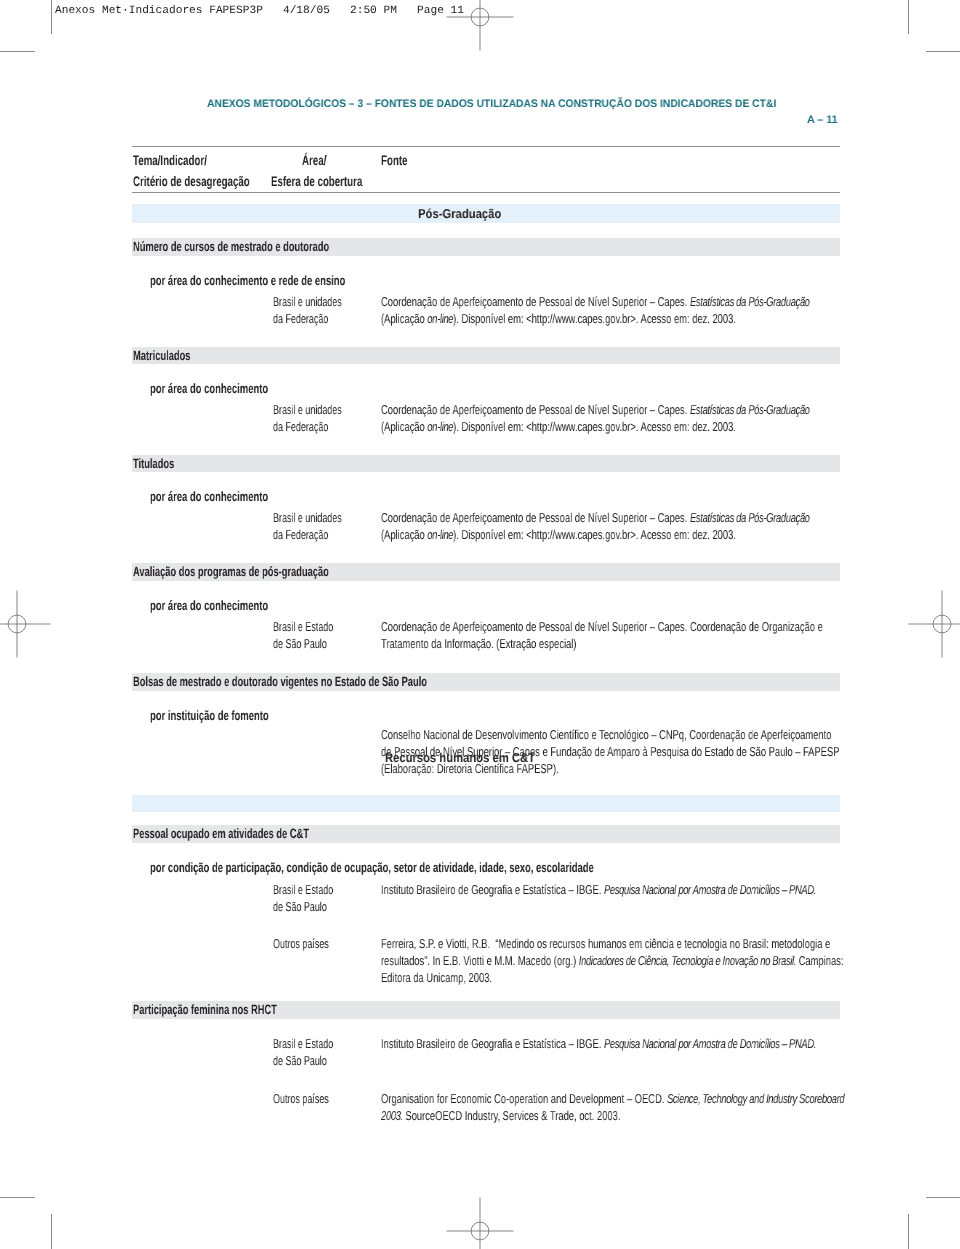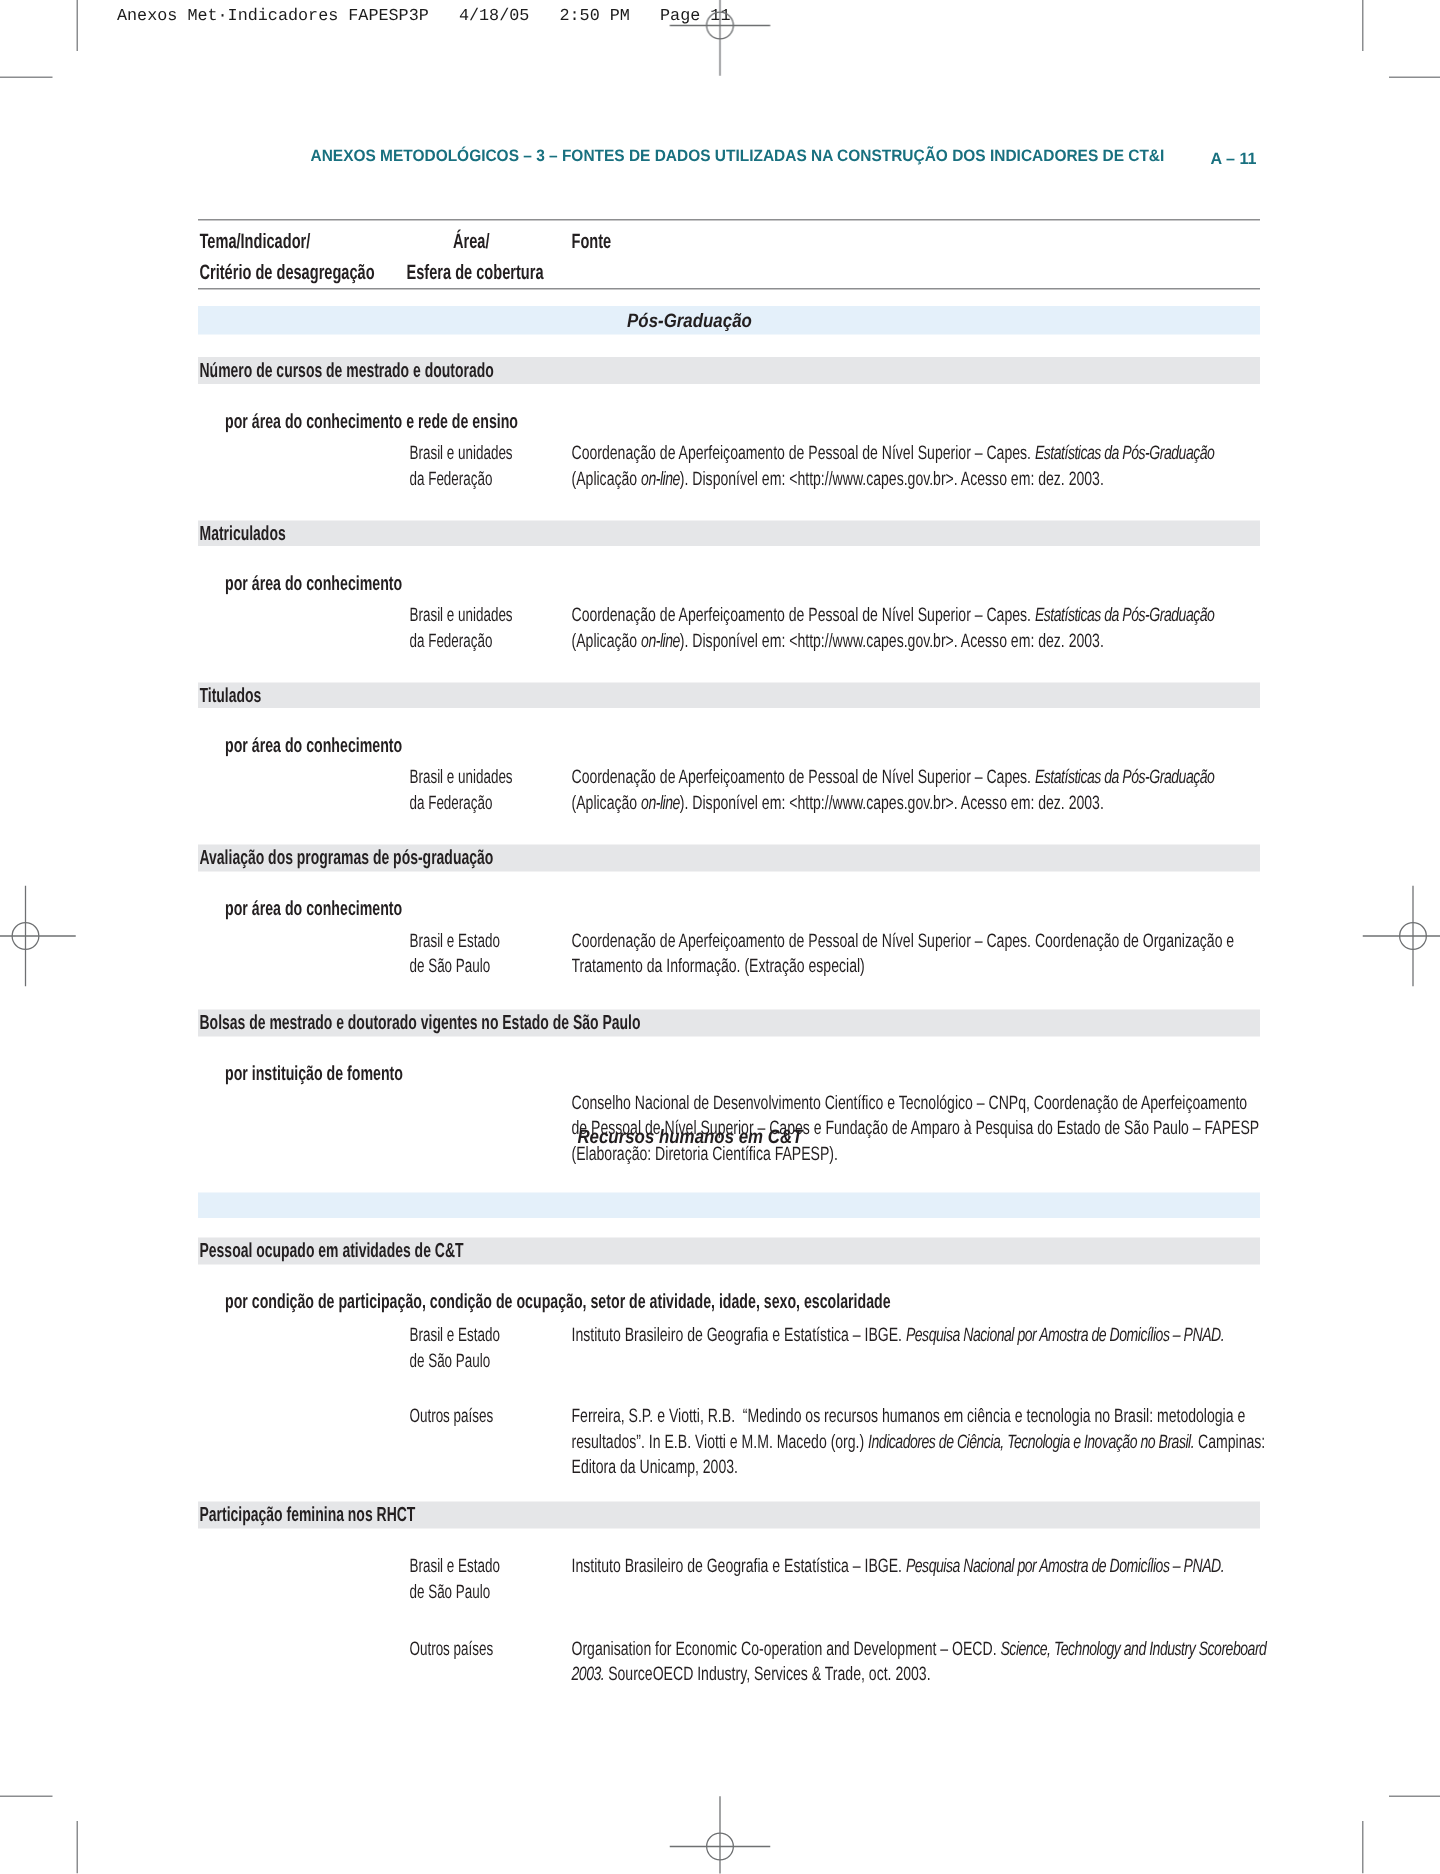--- a/index.html
+++ b/index.html
@@ -3,37 +3,37 @@
 <meta charset="utf-8">
 <style>
   html,body{margin:0;padding:0;background:#ffffff;}
   body{width:960px;height:1249px;position:relative;overflow:hidden;
        font-family:"Liberation Sans",sans-serif;color:#231f20;
        -webkit-font-smoothing:antialiased;text-rendering:geometricPrecision;
        transform:translateZ(0);}
 
   #print-header{position:absolute;left:55px;top:6px;
     font-family:"Liberation Mono",monospace;font-size:11.18px;line-height:11.18px;
-    color:#1c1c1c;white-space:pre;will-change:transform;margin-left:23px;}
+    color:#1c1c1c;white-space:pre;will-change:transform;}
 
   .crop{position:absolute;background:#8b8d8f;}
   .regmark{position:absolute;overflow:visible;}
 
   .rh{position:absolute;font-weight:bold;color:#18707f;white-space:nowrap;
       font-size:11px;line-height:11px;transform:scaleX(0.937);transform-origin:left top;will-change:transform;}
   .rh-page{position:absolute;font-weight:bold;color:#18707f;white-space:nowrap;
       font-size:11px;line-height:11px;transform:scaleX(0.975);transform-origin:left top;will-change:transform;}
 
   .rule{position:absolute;left:132px;width:708px;height:1px;background:#8d8e90;}
 
   .band{position:absolute;left:132px;width:708px;}
 
   .tx{position:absolute;white-space:nowrap;transform-origin:left top;will-change:transform;}
   .colhead{font-size:13.9px;line-height:13.9px;font-weight:bold;transform:scaleX(0.70);}
-  .sectwrap{position:absolute;left:132px;width:656px;text-align:center;line-height:12.9px;font-style:italic;}
+  .sectwrap{position:absolute;left:132px;width:656px;text-align:center;line-height:12.9px;}
   .sect{display:inline-block;font-size:12.9px;font-weight:bold;white-space:nowrap;
         transform:scaleX(0.873);transform-origin:center top;will-change:transform;}
   .glabel{font-size:13.5px;line-height:13.5px;font-weight:bold;transform:scaleX(0.690);}
   .crit{font-size:13.5px;line-height:13.5px;font-weight:bold;transform:scaleX(0.700);}
   .area{font-size:12.9px;transform:scaleX(0.695);line-height:17px;}
   .src{font-size:12.9px;transform:scaleX(0.727);line-height:17px;}
   .src i,.area i{font-style:italic;letter-spacing:-0.45px;}
 </style>
 </head>
 <body>
@@ -62,21 +62,21 @@
 <circle cx="35" cy="35" r="8.9" fill="none" stroke="#6e7072" stroke-width="0.85"></circle>
 <line x1="35" y1="1.5" x2="35" y2="68.5" stroke="#6e7072" stroke-width="0.85"></line>
 <line x1="1.5" y1="35" x2="68.5" y2="35" stroke="#6e7072" stroke-width="0.85"></line>
 </svg>
 <svg class="regmark" style="left:907px;top:589px" width="70" height="70" viewBox="0 0 70 70">
 <circle cx="35" cy="35" r="8.9" fill="none" stroke="#6e7072" stroke-width="0.85"></circle>
 <line x1="35" y1="1.5" x2="35" y2="68.5" stroke="#6e7072" stroke-width="0.85"></line>
 <line x1="1.5" y1="35" x2="68.5" y2="35" stroke="#6e7072" stroke-width="0.85"></line>
 </svg>
 <div class="rh" style="left:207px;top:99.3px">ANEXOS METODOLÓGICOS – 3 – FONTES DE DADOS UTILIZADAS NA CONSTRUÇÃO DOS INDICADORES DE CT&amp;I</div>
-<div class="rh-page" style="left:807px;top:101px">A – 11</div>
+<div class="rh-page" style="left:807px;top:115px">A – 11</div>
 <div class="rule" style="top:146px"></div>
 <div class="rule" style="top:192px"></div>
 <div class="tx colhead" style="left:133px;top:153.5px">Tema/Indicador/</div>
 <div class="tx colhead" style="left:133px;top:174.8px">Critério de desagregação</div>
 <div class="tx colhead" style="left:301.5px;top:153.5px">Área/</div>
 <div class="tx colhead" style="left:271.4px;top:174.8px">Esfera de cobertura</div>
 <div class="tx colhead" style="left:381.4px;top:153.5px">Fonte</div>
 <div class="band" style="top:204.2px;height:18.6px;background:#e4f0fa"></div>
 <div class="sectwrap" style="top:208.1px"><span class="sect">Pós-Graduação</span></div>
 <div class="band" style="top:795.0px;height:17.3px;background:#e4f0fa"></div>

